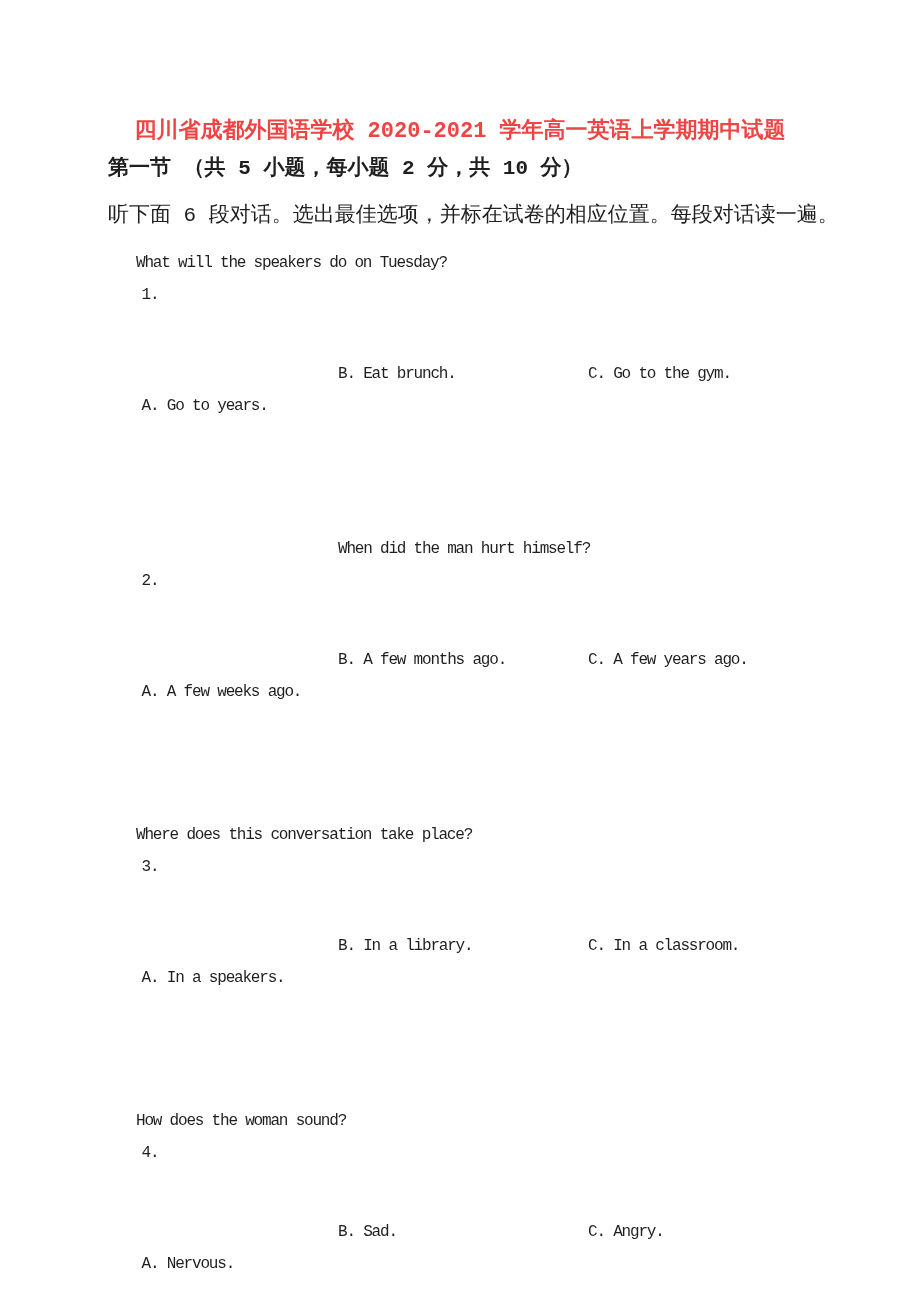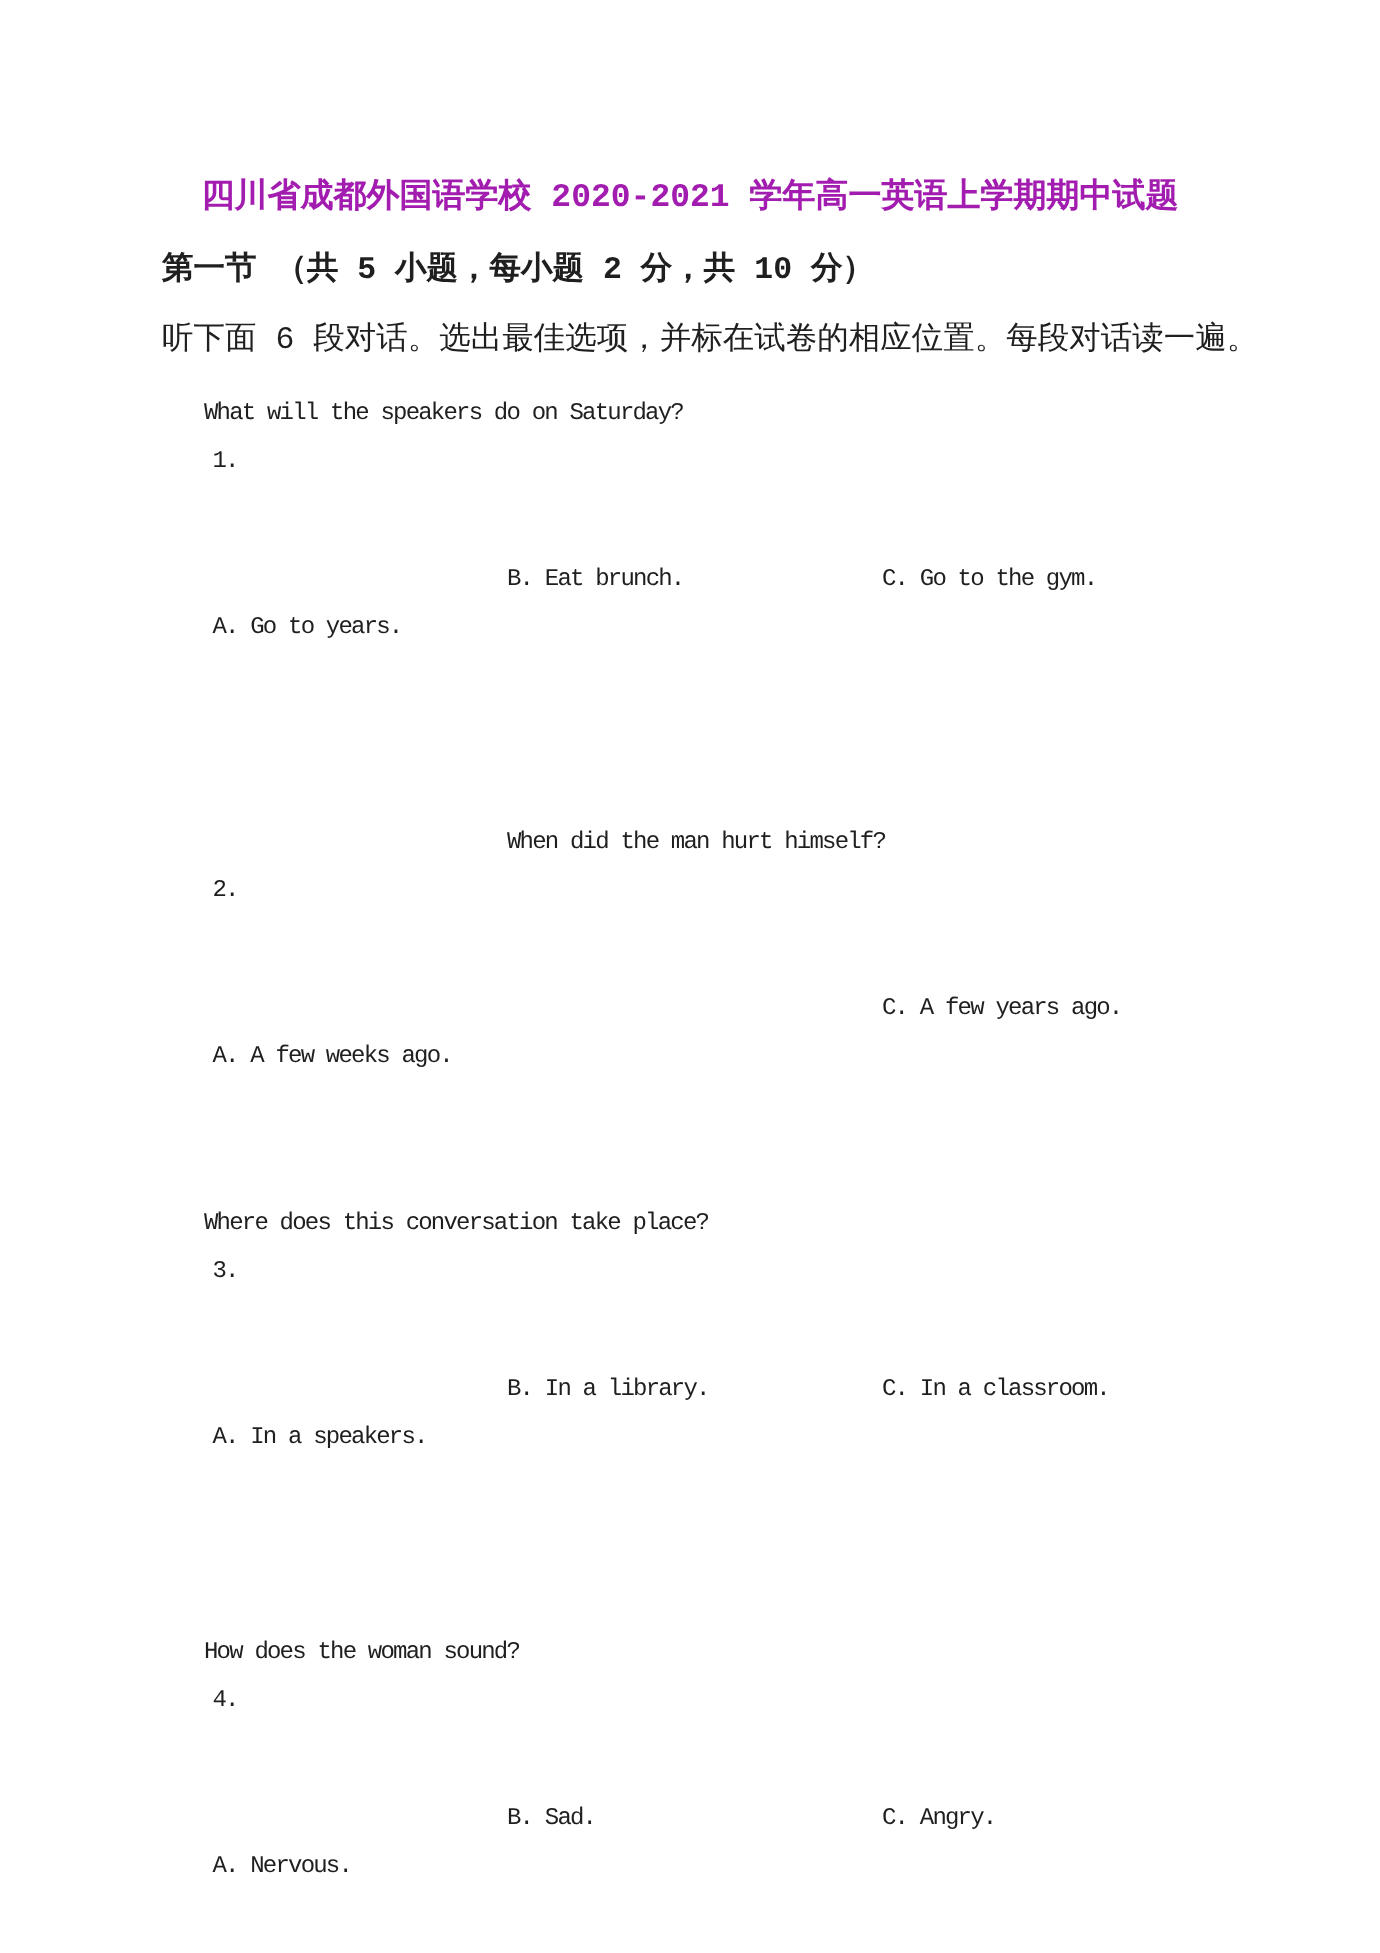--- a/index.html
+++ b/index.html
@@ -10,26 +10,26 @@
     color: #1f1f1f;
   }
   .page {
     position: relative;
     box-sizing: border-box;
     width: 920px; height: 1302px;
     padding: 114px 108px 0 108px;
     background: #ffffff;
   }
   .title {
-    margin: 0 0 15px 0;
+    margin: 0 0 3px 0;
     font-size: 22px;
     line-height: 36px;
     font-weight: bold;
     text-align: center;
-    color: #a21caf;
+    color: #ef4444;
     white-space: pre;
   }
   .line {
     position: relative;
     margin: 0 0 15px 0;
     line-height: 32px;
     min-height: 32px;
     white-space: pre;
   }
   .zh { font-size: 21px; }
@@ -44,33 +44,34 @@
 <body>
 
 <div class="page">
 
   <h1 class="title">四川省成都外国语学校 2020-2021 学年高一英语上学期期中试题</h1>
 
   <p class="line zh b">第一节 （共 5 小题，每小题 2 分，共 10 分）</p>
   <p class="line zh">听下面 6 段对话。选出最佳选项，并标在试卷的相应位置。每段对话读一遍。</p>
 
   <div class="line en">
-    <span>1.</span><span class="abs x28">What will the speakers do on Saturday?</span>
+    <span>1.</span><span class="abs x28">What will the speakers do on Tuesday?</span>
   </div>
   <div class="line en">
     <span>A. Go to years.</span>
     <span class="abs x230">B. Eat brunch.</span>
     <span class="abs x496">C. Go to the gym.</span>
   </div>
 
   <div class="line en">
     <span>2.</span><span class="abs x230">When did the man hurt himself?</span>
   </div>
   <div class="line en">
     <span>A. A few weeks ago.</span>
+    <span class="abs x230">B. A few months ago.</span>
     <span class="abs x496">C. A few years ago.</span>
   </div>
 
   <div class="line en">
     <span>3.</span><span class="abs x28">Where does this conversation take place?</span>
   </div>
   <div class="line en">
     <span>A. In a speakers.</span>
     <span class="abs x230">B. In a library.</span>
     <span class="abs x496">C. In a classroom.</span>

